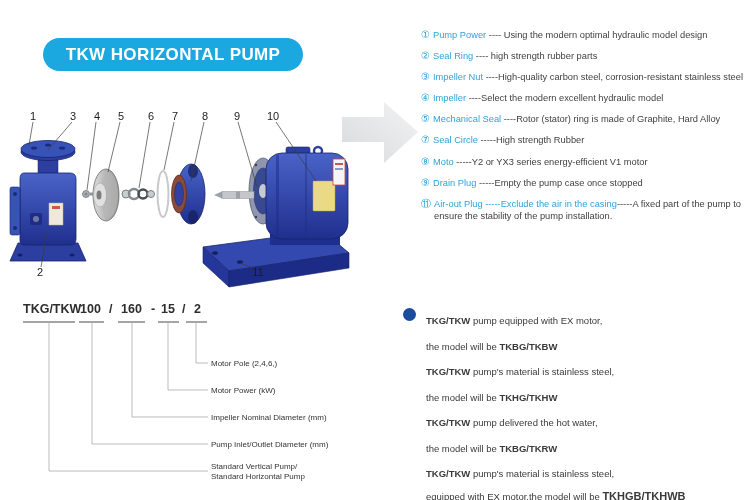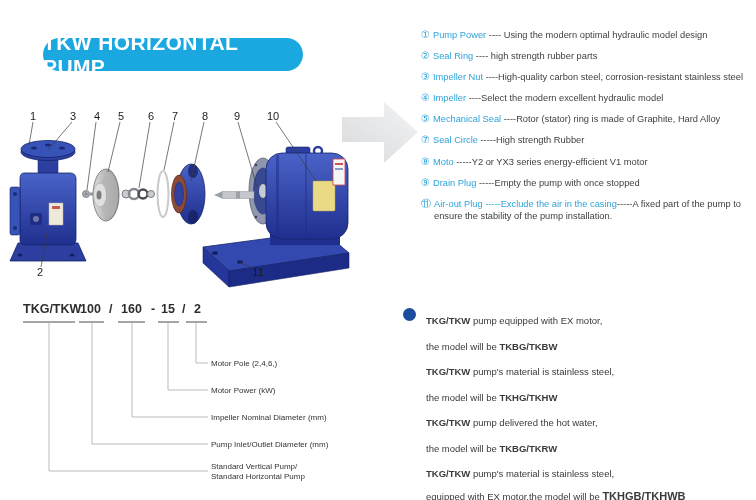--- a/index.html
+++ b/index.html
@@ -1,20 +1,20 @@
 <!DOCTYPE html>
 <html><head>
 <meta charset="utf-8">
 <style>
   html,body{margin:0;padding:0;background:#fff;}
   .page{position:relative;width:756px;height:500px;background:#ffffff;overflow:hidden;
         font-family:"Liberation Sans","DejaVu Sans",sans-serif;color:#3f3f3f;}
   
   .banner{position:absolute;left:43px;top:38px;width:260px;height:33px;border-radius:17px;
-          background:#1ba7e0;color:#fff;font-size:21px;font-weight:bold;letter-spacing:.4px;
+          background:#1ba7e0;color:#fff;font-size:17px;font-weight:bold;letter-spacing:.4px;
           display:flex;align-items:center;justify-content:center;}
   
   .diagram{position:absolute;left:0;top:95px;width:430px;height:205px;}
   .diagram text{font-family:"Liberation Sans","DejaVu Sans",sans-serif;}
   
   .plist{position:absolute;left:421px;top:29px;width:336px;font-size:9.3px;line-height:12.5px;}
   .pitem{margin-bottom:8.6px;padding-left:13px;text-indent:-13px;}
   .pnum{color:#2fa3d9;font-size:10px;margin-right:3px;}
   .pname{color:#2fa3d9;white-space:pre-wrap;}
   .pdesc{color:#3f3f3f;white-space:pre-wrap;}
@@ -169,21 +169,21 @@
   </svg>
 
   <div class="plist">
     <div class="pitem"><span class="pnum">①</span><span class="pname">Pump Power</span><span class="pdesc"> ---- Using the modern optimal hydraulic model design</span></div>
     <div class="pitem"><span class="pnum">②</span><span class="pname">Seal Ring</span><span class="pdesc"> ---- high strength rubber parts</span></div>
     <div class="pitem"><span class="pnum">③</span><span class="pname">Impeller Nut</span><span class="pdesc"> ----High-quality carbon steel, corrosion-resistant stainless steel</span></div>
     <div class="pitem"><span class="pnum">④</span><span class="pname">Impeller</span><span class="pdesc"> ----Select the modern excellent hydraulic model</span></div>
     <div class="pitem"><span class="pnum">⑤</span><span class="pname">Mechanical Seal</span><span class="pdesc"> ----Rotor (stator) ring is made of Graphite, Hard Alloy</span></div>
     <div class="pitem"><span class="pnum">⑦</span><span class="pname">Seal Circle</span><span class="pdesc"> -----High strength Rubber</span></div>
     <div class="pitem"><span class="pnum">⑧</span><span class="pname">Moto</span><span class="pdesc"> -----Y2 or YX3 series energy-efficient V1 motor</span></div>
-    <div class="pitem"><span class="pnum">⑨</span><span class="pname">Drain Plug</span><span class="pdesc"> -----Empty the pump with once stopped</span></div>
+    <div class="pitem"><span class="pnum">⑨</span><span class="pname">Drain Plug</span><span class="pdesc"> -----Empty the pump case once stopped</span></div>
     <div class="pitem"><span class="pnum">⑪</span><span class="pname">Air-out Plug -----Exclude the air in the casing</span><span class="pdesc">-----A fixed part of the pump to ensure the stability of the pump installation.</span></div>
   </div>
 
   <svg class="modelsvg" viewBox="0 0 340 200">
     <text class="seg" x="5" y="20">TKG/TKW</text>
     <text class="seg" x="62" y="20">100</text>
     <text class="seg" x="91" y="20">/</text>
     <text class="seg" x="103" y="20">160</text>
     <text class="seg" x="133" y="20">-</text>
     <text class="seg" x="143" y="20">15</text>

